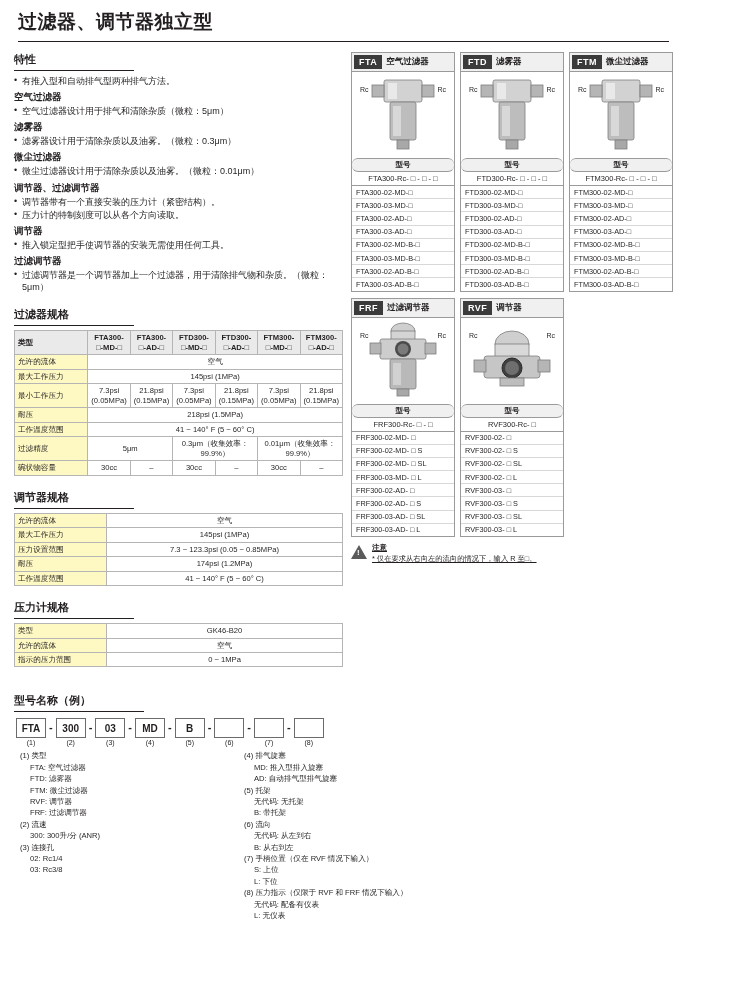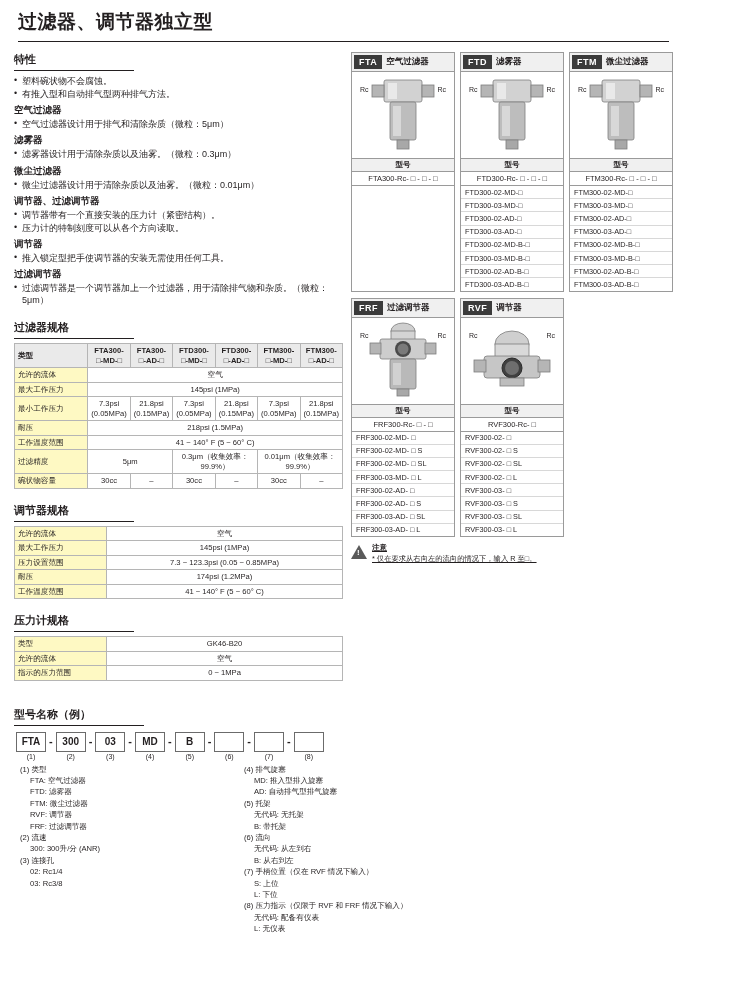--- a/index.html
+++ b/index.html
@@ -64,21 +64,21 @@
   .prod-name { font-size: 8.5px; font-weight: bold; }
   .prod-img {
     height: 86px; display: flex; align-items: center; justify-content: center;
     position: relative; background: #fff;
   }
   .prod-img .rc-l, .prod-img .rc-r { position: absolute; font-size: 7px; top: 14px; }
   .prod-img .rc-l { left: 8px; }
   .prod-img .rc-r { right: 8px; }
   .modelhdr {
     background: #f0f0f0; border-top: 0.8px solid #9a9a9a; border-bottom: 0.8px solid #9a9a9a;
-    text-align: center; font-size: 7.5px; padding: 1px 0; font-weight: bold;
+    text-align: center; font-size: 7.5px; padding: 1px 0; font-weight: bold; border-radius: 6px;
   }
   .modelsub { text-align: center; font-size: 7.5px; padding: 2px 0; border-bottom: 0.8px solid #9a9a9a; }
   .model-list div {
     font-size: 7.3px; padding: 1.6px 4px; border-bottom: 0.6px solid #d8d8d8;
   }
   .model-list div:last-child { border-bottom: none; }
 
   .note-box { display: flex; gap: 5px; align-items: flex-start; margin-top: 2px; text-decoration: underline; }
   .warn-ico {
     width: 0; height: 0; border-left: 8px solid transparent; border-right: 8px solid transparent;
@@ -114,21 +114,20 @@
   <h1 class="title">过滤器、调节器独立型</h1>
   <div class="title-rule"></div>
 
   <div class="cols">
 
     <div class="left-col">
 
       <div class="sec-head">特性</div>
       <div class="sec-rule"></div>
       <div id="features">
-          <div class="feat-line">塑料碗状物不会腐蚀。</div>
           <div class="feat-line">有推入型和自动排气型两种排气方法。</div>
           <div class="feat-sub">空气过滤器</div>
           <div class="feat-line">空气过滤器设计用于排气和清除杂质（微粒：5μm）</div>
           <div class="feat-sub">滤雾器</div>
           <div class="feat-line">滤雾器设计用于清除杂质以及油雾。（微粒：0.3μm）</div>
           <div class="feat-sub">微尘过滤器</div>
           <div class="feat-line">微尘过滤器设计用于清除杂质以及油雾。（微粒：0.01μm）</div>
           <div class="feat-sub">调节器、过滤调节器</div>
           <div class="feat-line">调节器带有一个直接安装的压力计（紧密结构）。</div>
           <div class="feat-line">压力计的特制刻度可以从各个方向读取。</div>
@@ -263,20 +262,30 @@
     <rect x="20" y="9" width="9" height="16" fill="#efefef" opacity="0.8"></rect>
     <rect x="4" y="11" width="12" height="12" fill="#b5b5b5" stroke="#7d7d7d" stroke-width="0.8"></rect>
     <rect x="54" y="11" width="12" height="12" fill="#b5b5b5" stroke="#7d7d7d" stroke-width="0.8"></rect>
     <rect x="22" y="28" width="26" height="38" rx="2" fill="#bdbdbd" stroke="#7d7d7d" stroke-width="0.8"></rect>
     <rect x="25" y="32" width="8" height="30" fill="#e2e2e2" opacity="0.75"></rect>
     <rect x="29" y="66" width="12" height="9" fill="#a8a8a8" stroke="#7d7d7d" stroke-width="0.8"></rect>
   </svg>
     </div>
     <div class="modelhdr">型号</div>
     <div class="modelsub">FTA300-Rc- □ - □ - □</div>
+    <div class="model-list">
+              <div>FTA300-02-MD-□</div>
+              <div>FTA300-03-MD-□</div>
+              <div>FTA300-02-AD-□</div>
+              <div>FTA300-03-AD-□</div>
+              <div>FTA300-02-MD-B-□</div>
+              <div>FTA300-03-MD-B-□</div>
+              <div>FTA300-02-AD-B-□</div>
+              <div>FTA300-03-AD-B-□</div>
+            </div>
   </div>
           <div class="prod-box">
     <div class="prod-head">
       <span class="prod-tag">FTD</span>
       <span class="prod-name">滤雾器</span>
     </div>
     <div class="prod-img">
       <span class="rc-l">Rc</span>
       <span class="rc-r">Rc</span>
       <svg width="70" height="82" viewBox="0 0 70 82">

